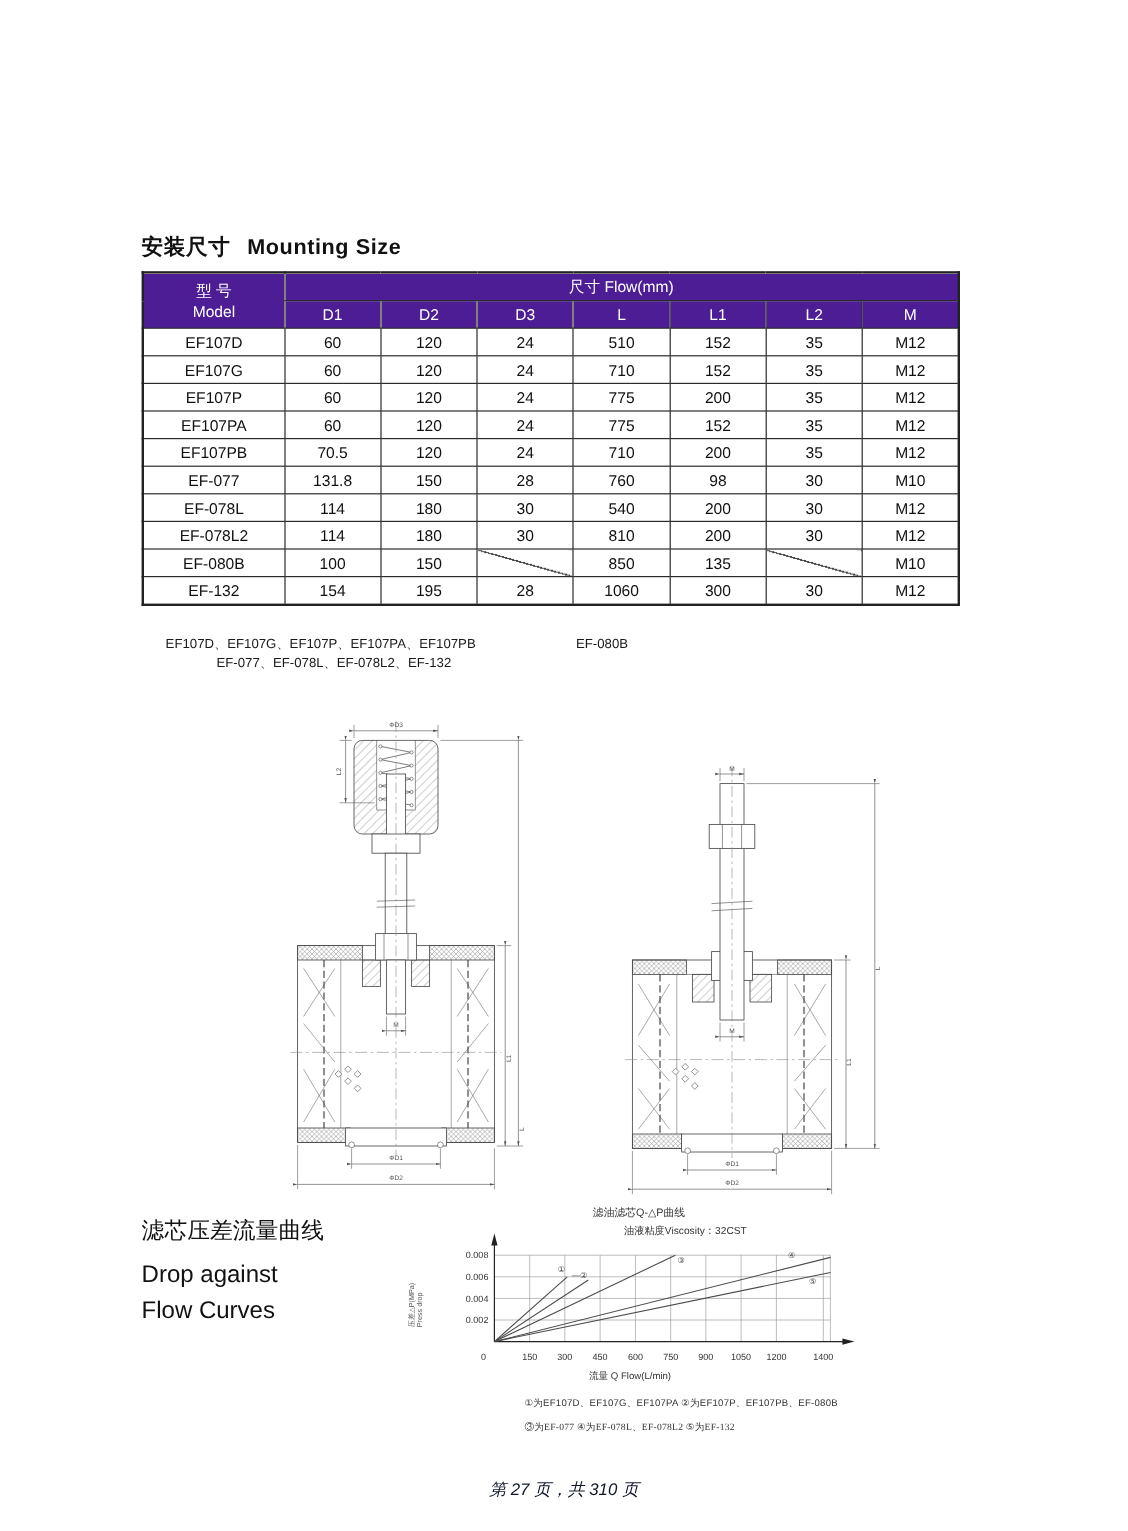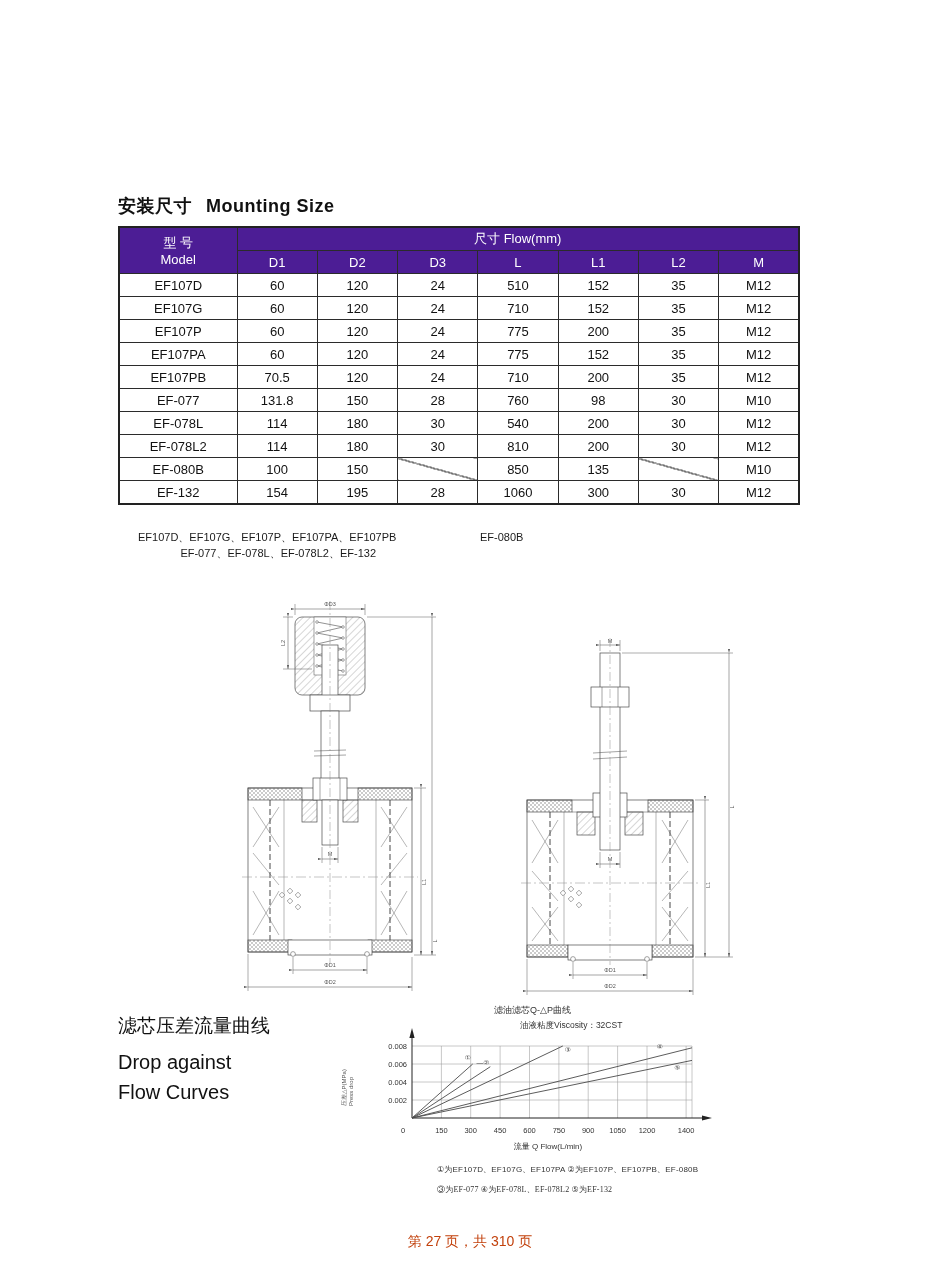--- a/index.html
+++ b/index.html
@@ -33,26 +33,26 @@
   
   .sec2{left:118px;top:993px;font-weight:normal;margin-top:20px;}
   .sec2 .zh{font-size:19px;margin-bottom:8px;}
   .sec2 .en{font-size:20px;line-height:30px;}
 
   
   .chart-title{left:345px;top:1004px;width:375px;text-align:center;font-size:9px;color:#333;}
   .chart-note{left:520px;top:1020px;width:200px;text-align:left;font-size:8.5px;color:#333;}
   .ylab{left:341px;top:1106px;transform:rotate(-90deg);transform-origin:0 0;
         font-size:6px;color:#555;line-height:7px;white-space:nowrap;}
-  .xlab{left:448px;top:1141px;width:200px;text-align:center;font-size:8px;color:#333;}
+  .xlab{left:425px;top:1141px;width:200px;text-align:center;font-size:8px;color:#333;}
   .legend{font-size:8px;color:#333;letter-spacing:.2px;}
   .leg1{left:437px;top:1164px;}
   .leg2{left:437px;top:1184px;font-family:Liberation Serif, serif;}
 
-  .footer{left:0;top:1233px;width:940px;text-align:center;font-size:14px;color:#c2410c;}
+  .footer{left:0;top:1233px;width:940px;text-align:center;font-size:14px;color:#0f172a;font-style:italic;}
 </style>
 </head>
 <body>
 
 <div class="page">
 
   <div class="abs main-title">
     <span>安装尺寸</span><span class="en">Mounting Size</span>
   </div>
 

